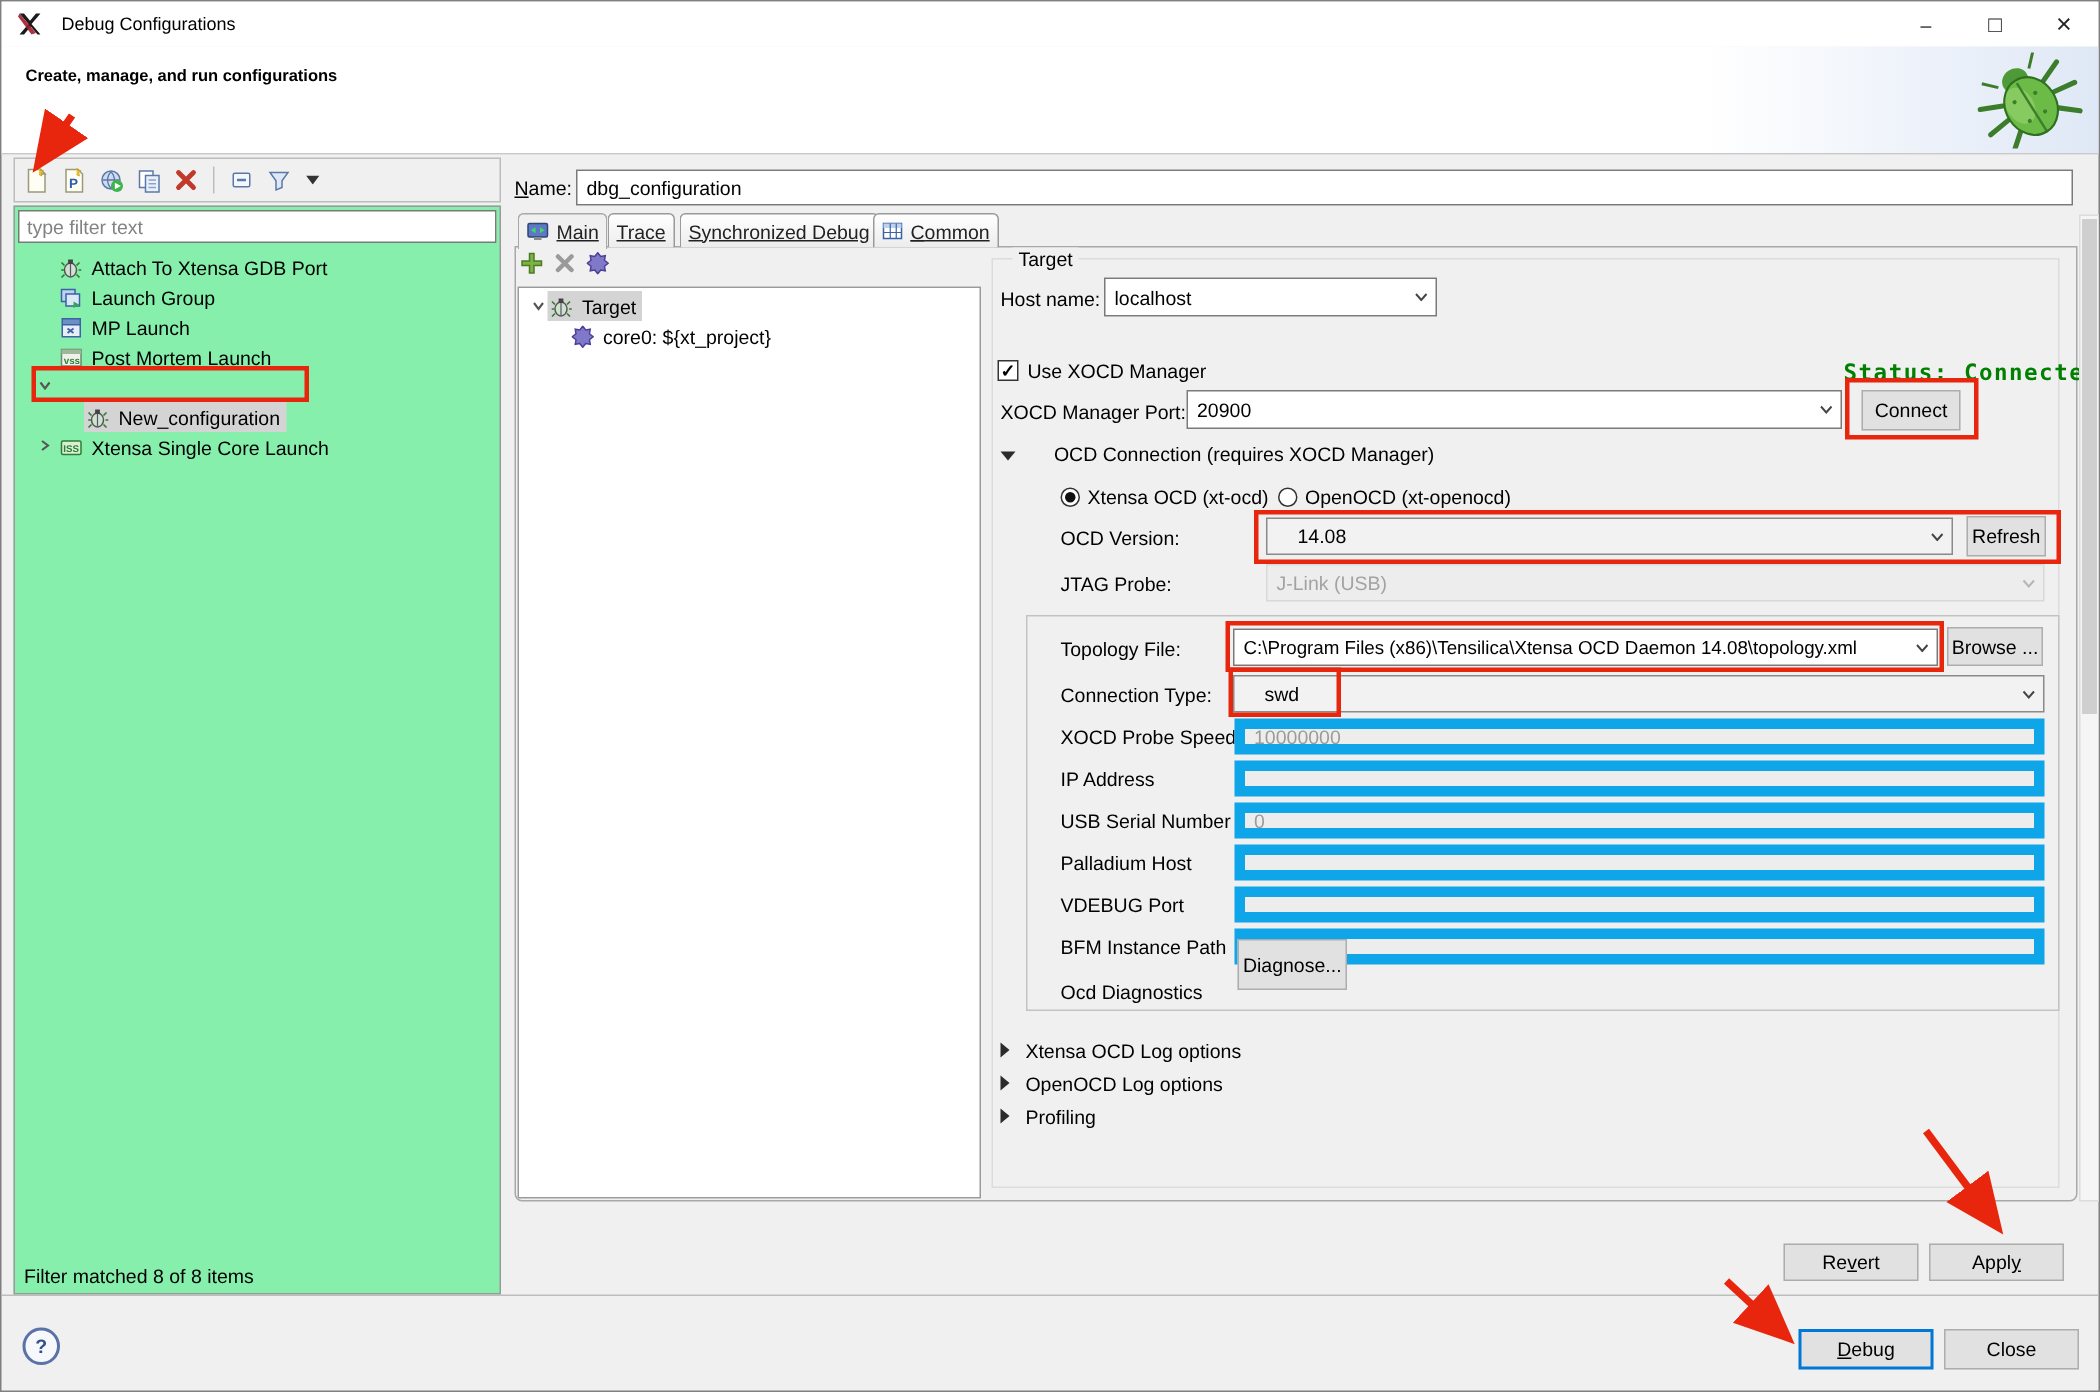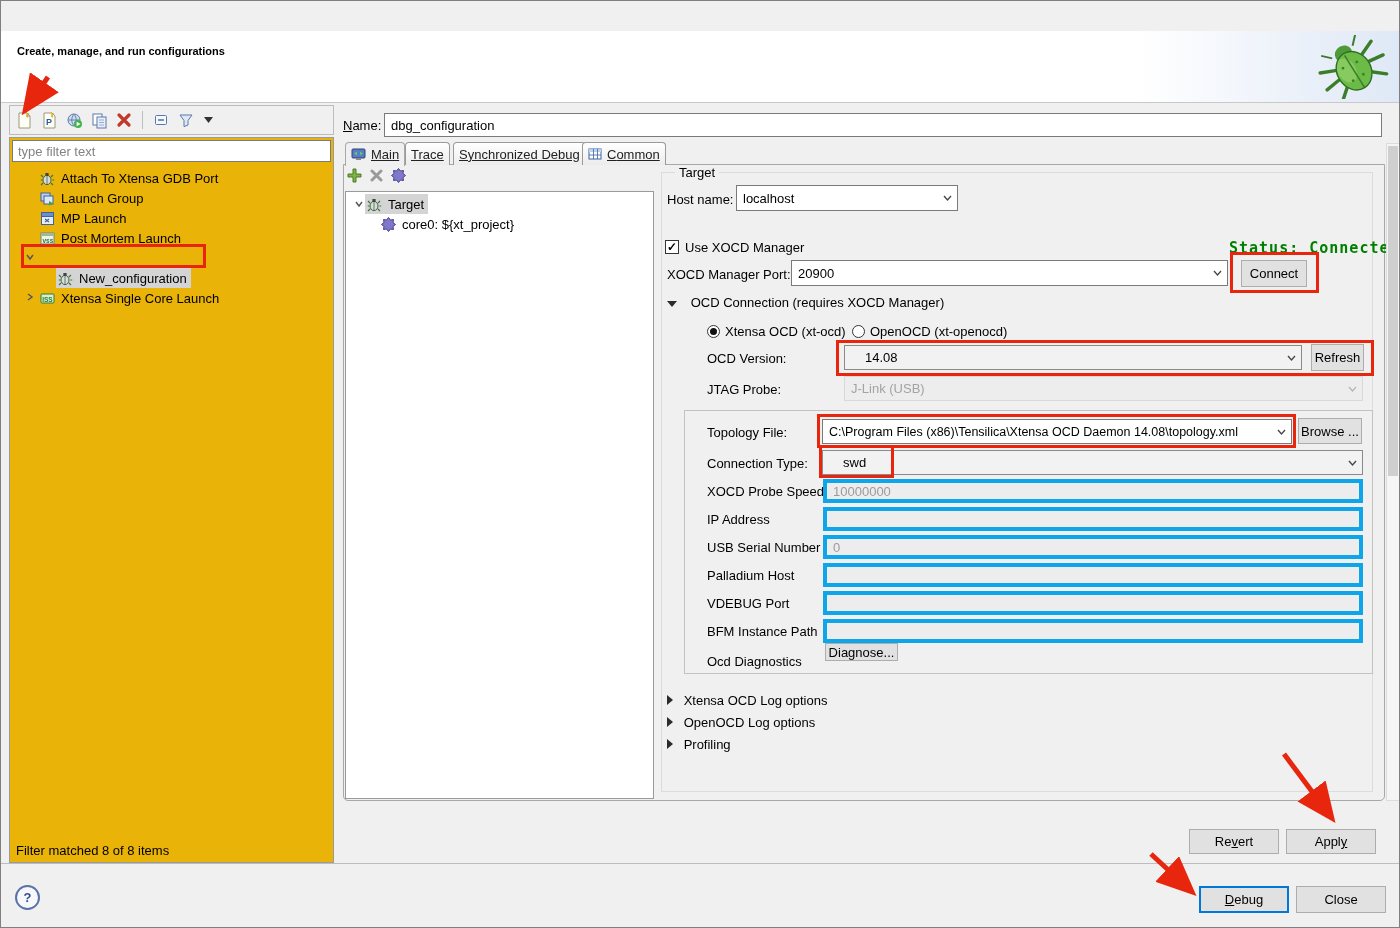--- a/index.html
+++ b/index.html
@@ -12,21 +12,21 @@
   .title-text{margin-left:8px;font-size:12px;}
   .winctl{position:absolute;top:0;height:30px;width:46px;display:flex;align-items:center;justify-content:center;color:#222;font-size:13px;cursor:default;}
   
   .header{position:absolute;top:30px;left:0;width:100%;height:72px;background:#fff;border-bottom:1px solid #c9c9c9;}
   .header-grad{position:absolute;right:0;top:0;width:260px;height:71px;background:linear-gradient(90deg,rgba(223,232,246,0),#dfe8f6);}
   .subtitle{position:absolute;left:16px;top:14px;font-weight:bold;font-size:11px;}
   
   .ltoolbar{position:absolute;left:8px;top:104px;width:325px;height:30px;background:#f0f0f0;border:1px solid #bcbcbc;display:flex;align-items:center;padding-left:5px;gap:7px;}
   .tbi{width:18px;height:18px;display:flex;align-items:center;justify-content:center;}
   .tbsep{width:1px;height:18px;background:#bdbdbd;margin:0 2px;}
-  .ltree{position:absolute;left:8px;top:136px;width:325px;height:726px;background:#eab308;border:1px solid #9a9a9a;}
+  .ltree{position:absolute;left:8px;top:136px;width:325px;height:726px;background:#86efac;border:1px solid #9a9a9a;}
   .filter-input{position:absolute;left:2px;top:2px;width:319px;height:22px;border:1px solid #7a7a7a;font-family:"Liberation Sans",sans-serif;font-size:13px;padding:0 5px;color:#444;}
   .filter-input::placeholder{color:#838383;}
   .trow{position:absolute;left:0;width:100%;height:20px;display:flex;align-items:center;white-space:nowrap;}
   .trow .gap{width:6px;}
   .chev{position:absolute;width:12px;height:12px;}
   .sel{background:#d4d4d4;display:flex;align-items:center;height:20px;padding:0 4px 0 2px;}
   .tree-status{position:absolute;left:6px;bottom:4px;font-size:13px;color:#000;}
   
   .name-label{position:absolute;left:342px;top:117px;}
   .name-input{position:absolute;left:383px;top:112px;width:998px;height:24px;border:1px solid #7a7a7a;font-family:"Liberation Sans",sans-serif;font-size:13px;padding:0 6px;}
@@ -38,21 +38,21 @@
   .innertree{position:absolute;left:344px;top:190px;width:309px;height:608px;background:#fff;border:1px solid #9a9a9a;}
   
   .group{position:absolute;left:660px;top:171px;width:712px;height:620px;border:1px solid #dcdcdc;}
   .group-label{position:absolute;left:674px;top:164px;background:#f0f0f0;padding:0 4px;}
   .lbl{position:absolute;white-space:nowrap;}
   .combo{position:absolute;background:#fff;border:1px solid #7a7a7a;display:flex;align-items:center;}
   .combo .txt{flex:1;padding:0 6px;white-space:nowrap;overflow:hidden;}
   .combo .arr{width:20px;display:flex;align-items:center;justify-content:center;}
   .combo.gray{background:#f2f2f2;border-color:#8a8a8a;padding-left:14px;}
   .combo.disabled{background:#ededed;border-color:#d9d9d9;color:#a3a3a3;}
-  .tinput{position:absolute;background:#ededed;border:4px solid #0ea5e9;color:#9b9b9b;display:flex;align-items:center;padding:0 6px;}
+  .tinput{position:absolute;background:#ededed;border:7px solid #0ea5e9;color:#9b9b9b;display:flex;align-items:center;padding:0 6px;}
   .btn{position:absolute;background:#e1e1e1;border:1px solid #adadad;display:flex;align-items:center;justify-content:center;font-size:13px;}
   .subpanel{position:absolute;left:683px;top:409px;width:689px;height:264px;border:1px solid #c3c3c3;}
   .twisty{display:inline-block;width:0;height:0;}
   .tw-open{border-left:5px solid transparent;border-right:5px solid transparent;border-top:6px solid #2b2b2b;}
   .tw-closed{border-top:5px solid transparent;border-bottom:5px solid transparent;border-left:6px solid #2b2b2b;}
   .checkbox{position:absolute;width:14px;height:14px;border:1px solid #333;background:#fff;display:flex;align-items:center;justify-content:center;font-size:12px;font-weight:bold;}
   .radio{position:absolute;width:13px;height:13px;border:1px solid #333;border-radius:50%;background:#fff;}
   .radio.on::after{content:"";position:absolute;left:2px;top:2px;width:7px;height:7px;border-radius:50%;background:#111;}
   .status-text{position:absolute;left:1228px;top:238px;font-family:"DejaVu Sans Mono",monospace;font-weight:bold;color:#008000;font-size:15px;letter-spacing:1px;white-space:nowrap;}
   
@@ -65,20 +65,31 @@
   .u{text-decoration:underline;}
   
   .redbox{position:absolute;border:3px solid #e8250d;pointer-events:none;z-index:50;}
   .overlay{position:absolute;left:0;top:0;width:1400px;height:928px;pointer-events:none;z-index:60;}
 </style>
 </head>
 <body>
 
 <div class="win">
 
+  <div class="titlebar">
+    <svg class="abs" style="left:10px;top:7px" width="16" height="16" viewBox="0 0 16 16">
+      <rect x="0" y="0" width="16" height="16" fill="#fff"></rect>
+      <path d="M2,1 L8,8 L2,15 L5,15 L9.5,9.6 L14,15 L16,15 L10,8 L16,1 L13,1 L9,5.8 L5,1 Z" fill="#1a1a1a"></path>
+      <path d="M2,1 L13,14 L10,15 L1,3 Z" fill="#a11f2e" opacity="0.9"></path>
+    </svg>
+    <span class="title-text abs" style="left:32px;top:8px">Debug Configurations</span>
+    <div class="winctl" style="right:92px">–</div>
+    <div class="winctl" style="right:46px;font-size:15px">□</div>
+    <div class="winctl" style="right:0;font-size:18px">×</div>
+  </div>
 
   <div class="header">
     <div class="header-grad"></div>
     <div class="subtitle">Create, manage, and run configurations</div>
     <svg class="abs" style="right:10px;top:4px" width="78" height="64" viewBox="0 0 78 64">
       <g transform="rotate(-32 42 34)">
         <path d="M30 14 L22 6 M54 14 L62 6" stroke="#3c7d2c" stroke-width="2" fill="none"></path>
         <path d="M26 26 L12 20 M24 36 L9 38 M28 46 L16 56 M58 26 L72 20 M60 36 L75 38 M56 46 L68 56" stroke="#3c7d2c" stroke-width="3.4" fill="none" stroke-linecap="round"></path>
         <ellipse cx="42" cy="16" rx="9" ry="8" fill="#4f9a38"></ellipse>
         <ellipse cx="42" cy="36" rx="17" ry="20" fill="#6bbb46"></ellipse>
@@ -314,21 +325,21 @@
         <svg width="9" height="6" viewBox="0 0 9 6">
           <path d="M1 1 L4.5 5 L8 1" fill="none" stroke="#444" stroke-width="1.3"></path>
         </svg>
       </span>
   </div>
   <div class="btn" style="left:1240px;top:259px;width:66px;height:27px">Connect</div>
   <div class="redbox" style="left:1229px;top:251px;width:89px;height:41px"></div>
 
   <div class="abs" style="left:666px;top:294px">
     <span class="twisty tw-open"></span>
-    <span style="margin-left:10px">OCD Connection (requires XOCD Manager)</span>
+    <span style="margin-left:22px">OCD Connection (requires XOCD Manager)</span>
   </div>
 
   <div class="radio on" style="left:706px;top:324px"></div>
   <div class="lbl" style="left:724px;top:323px">Xtensa OCD (xt-ocd)</div>
   <div class="radio" style="left:851px;top:324px"></div>
   <div class="lbl" style="left:869px;top:323px">OpenOCD (xt-openocd)</div>
 
   <div class="lbl" style="left:706px;top:350px">OCD Version:</div>
   <div class="combo gray" style="left:843px;top:344px;width:458px;height:25px">
     <span class="txt">14.08</span>
@@ -388,21 +399,21 @@
   <div class="lbl" style="left:706px;top:567px">Palladium Host</div>
   <div class="tinput" style="left:822px;top:562px;width:540px;height:24px"></div>
 
   <div class="lbl" style="left:706px;top:595px">VDEBUG Port</div>
   <div class="tinput" style="left:822px;top:590px;width:540px;height:24px"></div>
 
   <div class="lbl" style="left:706px;top:623px">BFM Instance Path</div>
   <div class="tinput" style="left:822px;top:618px;width:540px;height:24px"></div>
 
   <div class="lbl" style="left:706px;top:653px">Ocd Diagnostics</div>
-  <div class="btn" style="left:824px;top:642px;width:73px;height:18px">Diagnose...</div>
+  <div class="btn" style="left:824px;top:625px;width:73px;height:34px">Diagnose...</div>
 
   <div class="abs" style="left:666px;top:692px">
     <span class="twisty tw-closed"></span>
     <span style="margin-left:7px">Xtensa OCD Log options</span>
   </div>
   <div class="abs" style="left:666px;top:714px">
     <span class="twisty tw-closed"></span>
     <span style="margin-left:7px">OpenOCD Log options</span>
   </div>
   <div class="abs" style="left:666px;top:736px">

